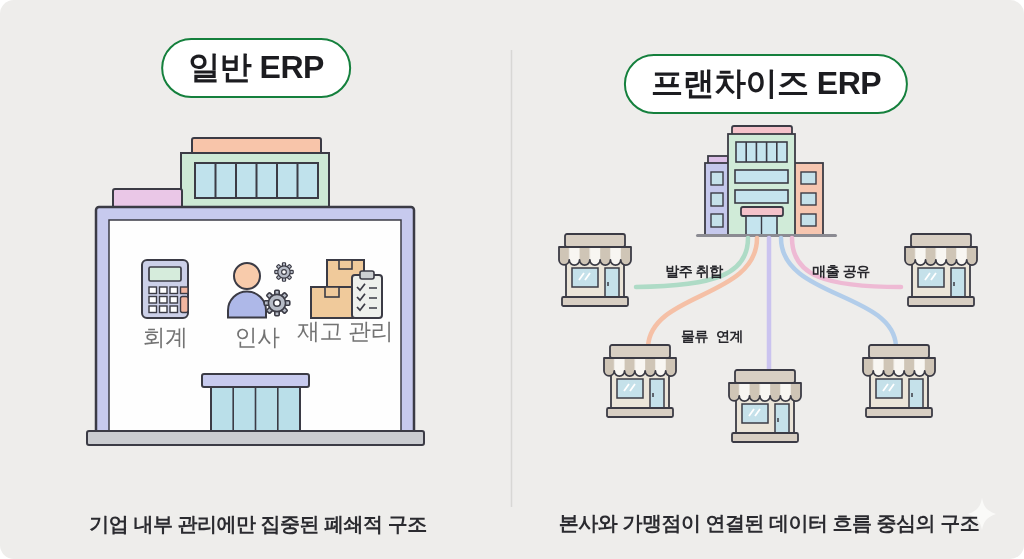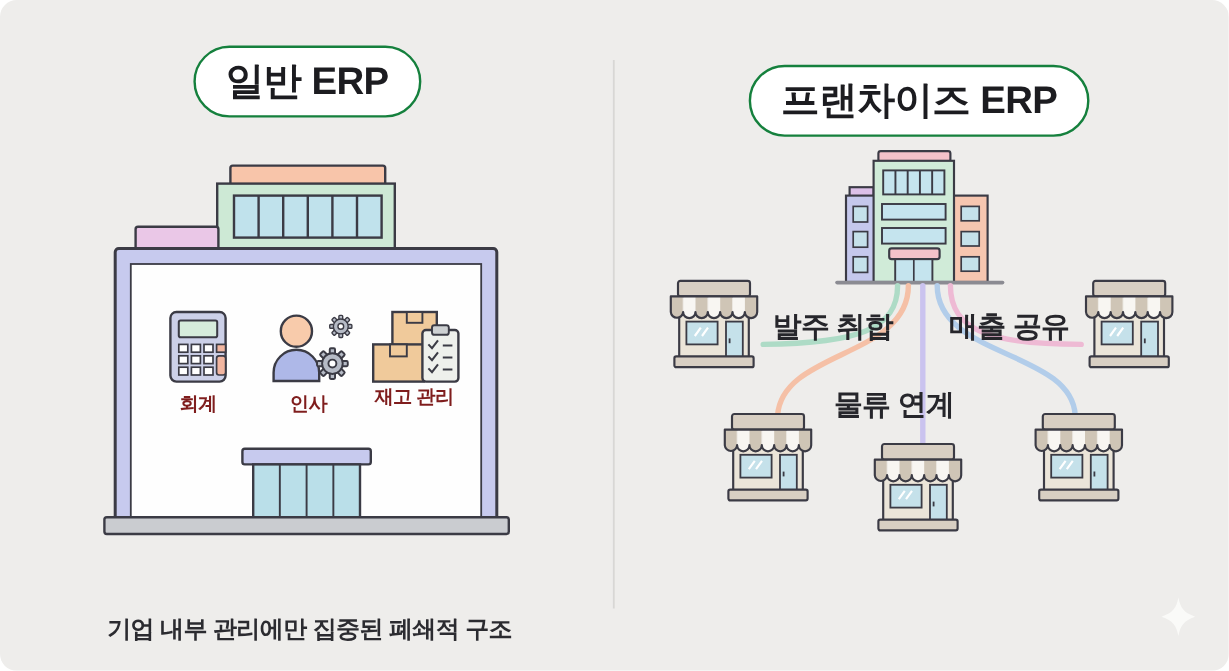--- a/index.html
+++ b/index.html
@@ -7,22 +7,22 @@
     position:relative; width:1024px; height:559px;
     background:#eeedeb; border-radius:14px; overflow:hidden;
   }
   .art { position:absolute; left:0; top:0; width:1024px; height:559px; }
   .abs { position:absolute; transform:translate(-50%,-50%); white-space:nowrap; }
   .pill {
     background:#ffffff; border:2px solid #15803d; border-radius:999px;
     padding:6px 25px; font-size:32px; font-weight:700; color:#1c1c20;
     letter-spacing:-0.5px;
   }
-  .module-label { font-size:16px; font-weight:700; color:#7f1d1d; letter-spacing:-0.5px; }
-  .conn-label   { font-size:24px; font-weight:600; color:#26262b; letter-spacing:-0.5px; }
+  .module-label { font-size:23px; font-weight:400; color:#737373; letter-spacing:-0.5px; }
+  .conn-label   { font-size:14px; font-weight:600; color:#26262b; letter-spacing:-0.5px; }
   .caption      { font-size:20px; font-weight:600; color:#2b2b30; letter-spacing:-0.5px;margin-top:24px; }
 </style>
 </head>
 <body>
 
 <div class="card">
 
   <svg class="art" viewBox="0 0 1024 559">
     <defs>
       <pattern id="awning-stripes" patternUnits="userSpaceOnUse" x="3" y="0" width="20.58" height="80">
@@ -162,17 +162,18 @@
 
   <div class="abs pill" style="left:256px; top:68px;">일반 ERP</div>
   <div class="abs pill" style="left:766px; top:84px;">프랜차이즈 ERP</div>
 
   <div class="abs module-label" style="left:165px; top:337px;">회계</div>
   <div class="abs module-label" style="left:257px; top:337px;">인사</div>
   <div class="abs module-label" style="left:345px; top:331px;">재고 관리</div>
 
   <div class="abs conn-label" style="left:694px; top:272px;">발주 취합</div>
   <div class="abs conn-label" style="left:841px; top:272px;text-align:right;">매출 공유</div>
-  <div class="abs conn-label" style="left:745px; top:337px;">물류 연계</div>
+  <div class="abs conn-label" style="left:712px; top:337px;font-family:Liberation Mono, monospace;">물류 연계</div>
 
   <div class="abs caption" style="left:258px; top:500px;">기업 내부 관리에만 집중된 폐쇄적 구조</div>
+  <div class="abs caption" style="left:769px; top:499px;">본사와 가맹점이 연결된 데이터 흐름 중심의 구조</div>
 
 </div>
 
 </body></html>

